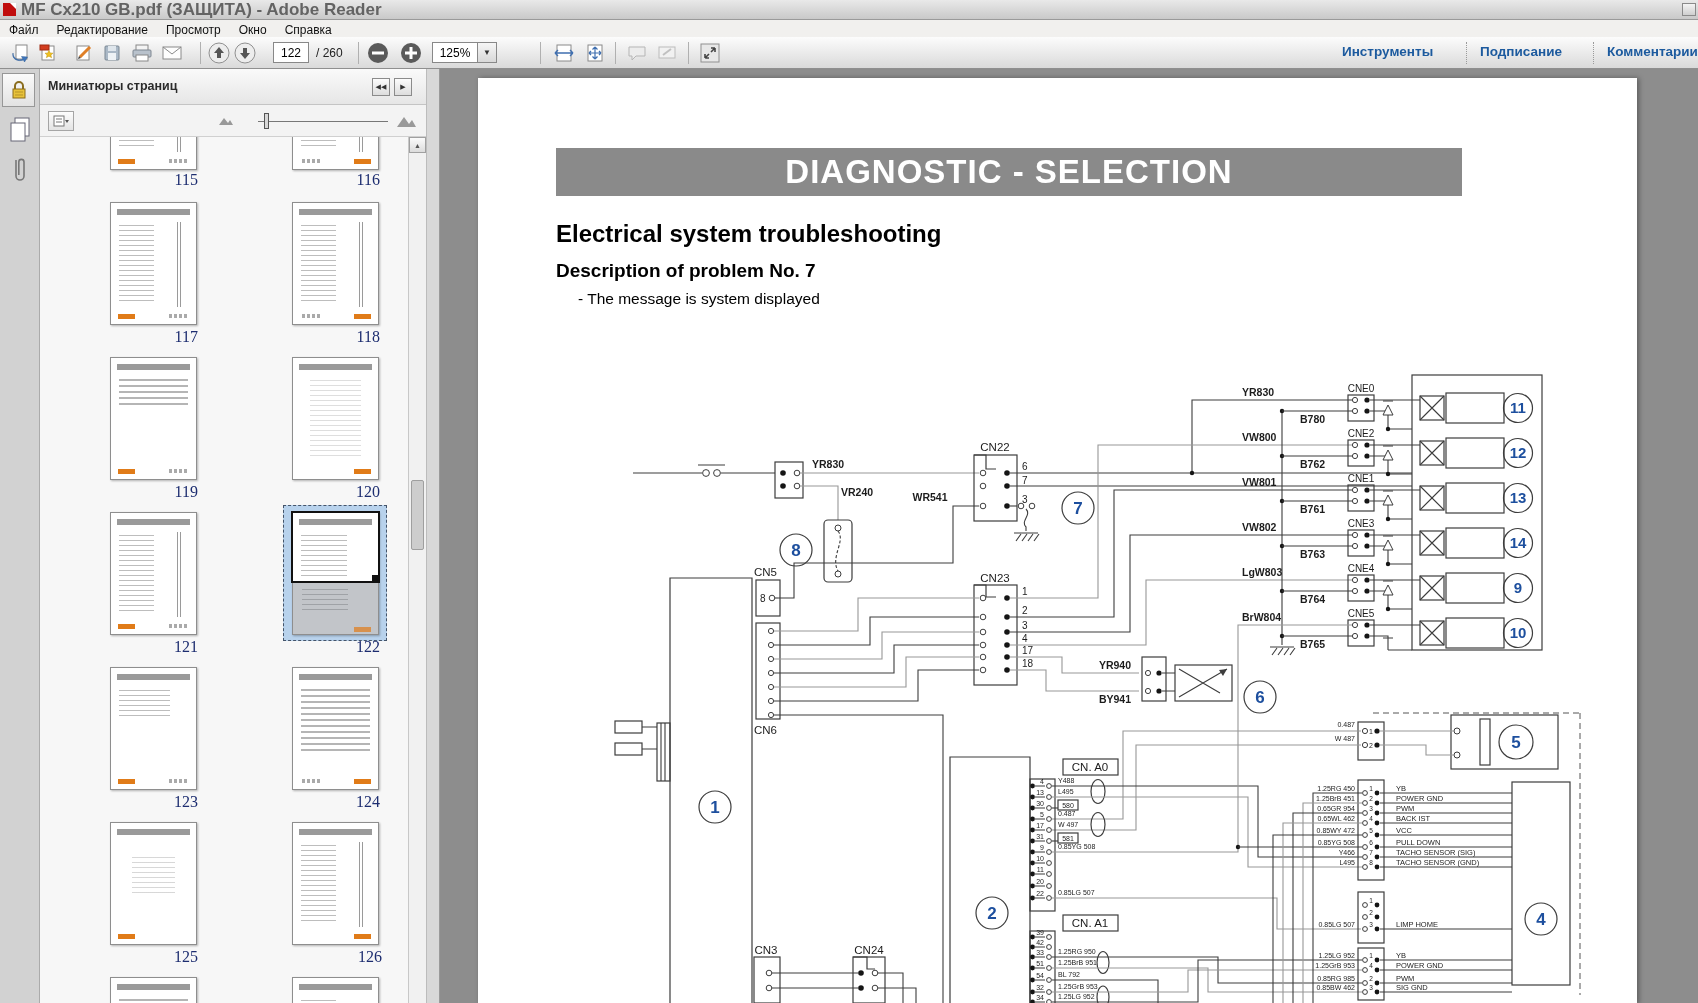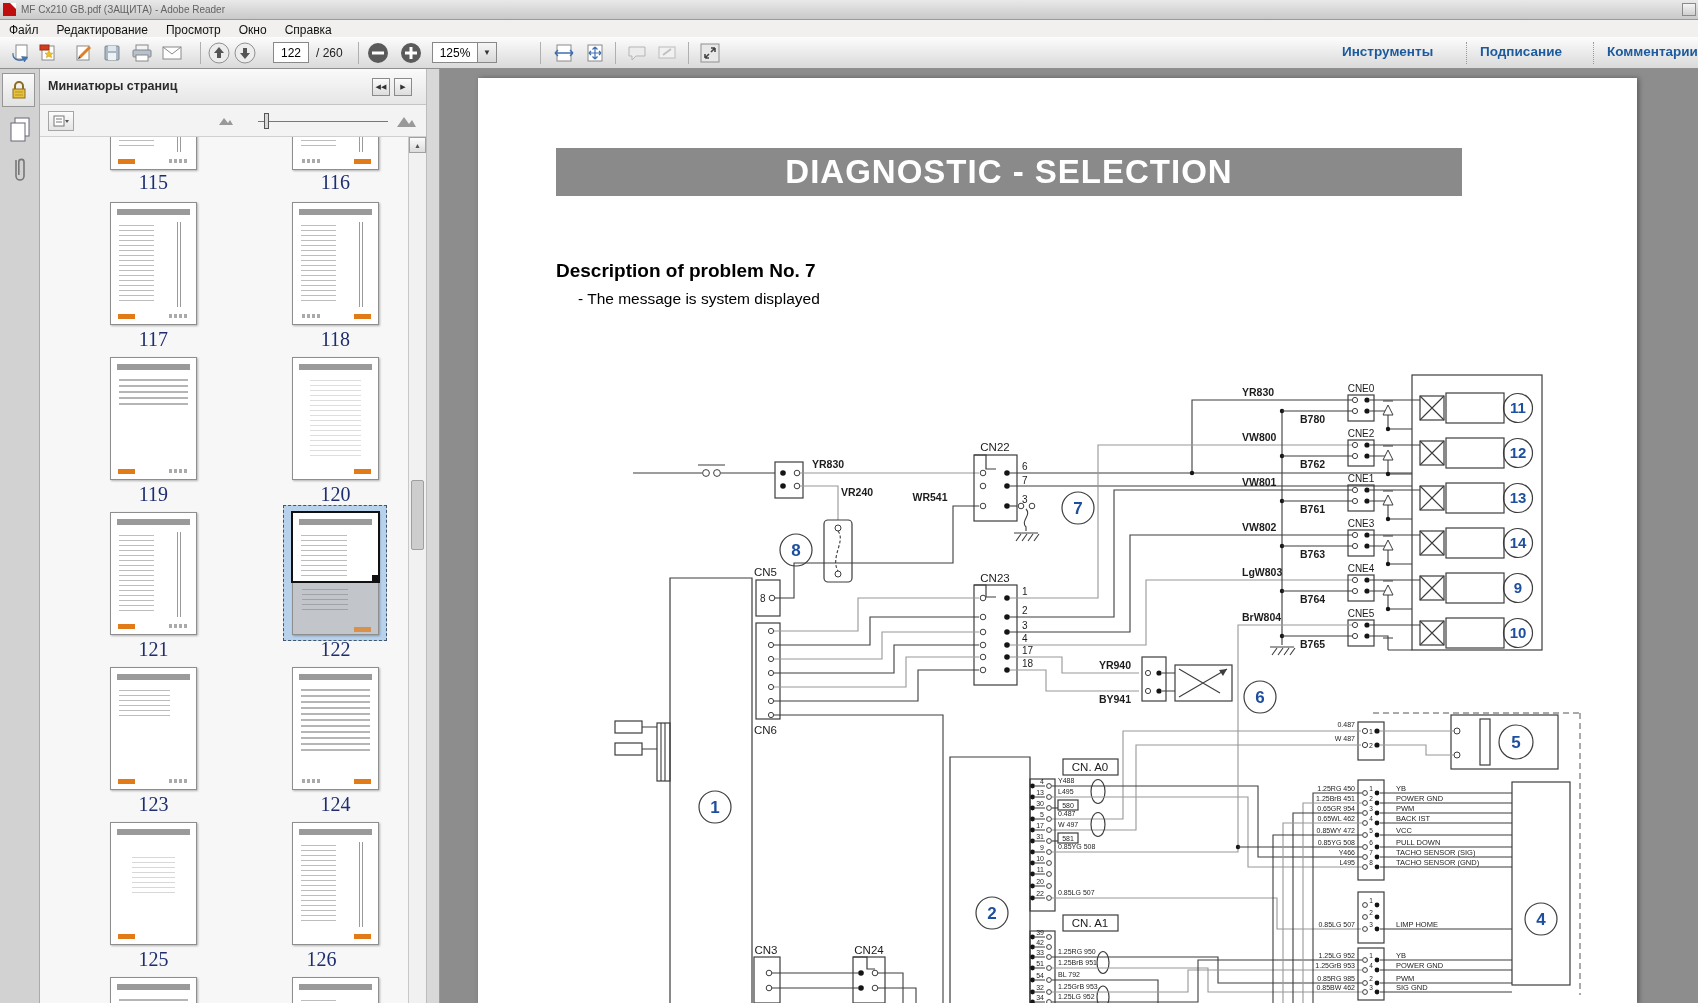--- a/index.html
+++ b/index.html
@@ -4,21 +4,21 @@
 <style>
   * { margin:0; padding:0; box-sizing:border-box; }
   html,body { width:1698px; height:1003px; overflow:hidden; font-family:"Liberation Sans",sans-serif; background:#8d8d8d; }
   .abs { position:absolute; }
 
   
   .titlebar { position:absolute; left:0; top:0; width:1698px; height:20px;
     background:linear-gradient(#e9e9e9,#c9c9c9); border-bottom:1px solid #9a9a9a; display:flex; align-items:center; }
   .pdficon { width:13px; height:13px; margin:0 5px 0 3px; background:#c00d0d; position:relative; }
   .pdficon:after { content:""; position:absolute; right:0; top:0; border:3px solid #fff; border-left-color:transparent; border-bottom-color:transparent; }
-  .title-text { font-size:10px; font-weight:normal; color:#636363; }
+  .title-text { font-size:17px; font-weight:bold; color:#636363; }
   .win-sliver { position:absolute; right:2px; top:3px; width:14px; height:13px; background:linear-gradient(#f4f4f4,#cfcfcf); border:1px solid #8a8a8a; }
 
   
   .menubar { position:absolute; left:0; top:20px; width:1698px; height:20px; background:#f1f0ee; border-bottom:1px solid #d7d7d7; display:flex; align-items:center; }
   .menu-item { font-size:12px; color:#111; padding:0 9px; }
 
   
   .toolbar { position:absolute; left:0; top:37px; width:1698px; height:32px;
     background:linear-gradient(#fcfcfc,#dadada); border-bottom:1px solid #8f8f8f; }
   .tbtn { position:absolute; top:42px; width:24px; height:22px; display:flex; align-items:center; justify-content:center; }
@@ -52,21 +52,21 @@
   .t-band { position:absolute; left:7%; right:7%; top:5%; height:6px; background:#9a9a9a; }
   .t-lines { position:absolute; left:9%; top:18%; width:42%; bottom:16%;
     background:repeating-linear-gradient(#bdbdbd 0 1px, transparent 1px 5px); }
   .t-vline { position:absolute; right:18%; top:16%; bottom:14%; width:4px; border-left:1px solid #9a9a9a; border-right:1px solid #9a9a9a; }
   .t-wide { position:absolute; left:9%; top:17%; right:10%; height:22%;
     background:repeating-linear-gradient(#b5b5b5 0 2px, transparent 2px 6px); }
   .t-blank .t-lines { bottom:60%; width:60%; }
   .t-logo { position:absolute; bottom:4%; left:8%; width:17px; height:5px; background:#e07b18; }
   .t-logo.right { left:auto; right:8%; }
   .t-foot { position:absolute; bottom:5%; right:10%; width:22%; height:4px; background:repeating-linear-gradient(90deg,#aaa 0 3px, transparent 3px 5px); }
-  .pnum { position:absolute; width:89px; height:22px; text-align:center; font-family:"Liberation Serif",serif; font-size:20px; color:#1d2d70; }
+  .pnum { position:absolute; width:89px; height:22px; text-align:right; font-family:"Liberation Serif",serif; font-size:16px; color:#1d2d70; }
   .sel-wrap { position:absolute; left:243px; top:368px; width:104px; height:136px; background:#b8d2ec; border:1px dashed #44546a; }
   .vp { position:absolute; left:251px; top:374px; width:89px; height:72px; border:2px solid #111; }
   .vp-handle { position:absolute; left:332px; top:438px; width:8px; height:8px; background:#111; }
   .t-gray { position:absolute; left:0; right:0; top:58%; bottom:0; background:#c2c5c9; }
   .t-gray .gl { position:absolute; left:10%; top:12%; width:55%; height:40%;
     background:repeating-linear-gradient(#9fa2a6 0 1px, transparent 1px 5px); }
 
   
   .pscroll { position:absolute; left:408px; top:137px; width:18px; height:866px; background:#f1f1f1; border-left:1px solid #c8c8c8; }
   .sb-up { position:absolute; left:0; top:0; width:17px; height:16px; background:linear-gradient(#fbfbfb,#dcdcdc); border:1px solid #a0a0a0; font-size:7px; color:#555; display:flex; align-items:center; justify-content:center; }
@@ -362,21 +362,21 @@
         <div class="t-lines" style="opacity:.6;left:25%;top:28%;width:50%;bottom:40%"></div>
         <div class="t-logo"></div>
       </div>
     <div class="pnum" style="left:69px;top:811px">125</div>
     <div class="thumb" style="left:252px;top:685px">
         <div class="t-band"></div>
         <div class="t-lines"></div>
         <div class="t-vline"></div>
         <div class="t-logo right"></div>
       </div>
-    <div class="pnum" style="left:237px;top:811px">126</div>
+    <div class="pnum" style="left:253px;top:811px">126</div>
 
     <div class="thumb" style="left:70px;top:840px">
         <div class="t-band"></div>
         <div class="t-wide"></div>
       </div>
 
     <div class="thumb" style="left:252px;top:840px">
         <div class="t-band"></div>
         <div class="t-lines"></div>
       </div>
@@ -386,20 +386,21 @@
 
 <div class="pscroll">
   <div class="sb-up">▲</div>
   <div class="sb-thumb"></div>
 </div>
 <div class="splitter"></div>
 
 <div class="docarea">
   <div class="page">
     <div class="banner">DIAGNOSTIC - SELECTION</div>
+    <div class="h1">Electrical system troubleshooting</div>
     <div class="h2">Description of problem No. 7</div>
     <div class="bullet">- The message is system displayed</div>
 
     <svg class="abs" style="left:80px;top:257px" width="1085" height="669" viewBox="0 0 1085 669">
 
       <g>
         <path class="w" d="M75,138 H144 M163,138 H217 M140,130 H167"></path>
         <circle class="pc" cx="148" cy="138" r="3.4"></circle>
           <circle class="pc" cx="159" cy="138" r="3.4"></circle>
         <rect class="bx" x="217" y="127" width="28" height="36"></rect>

